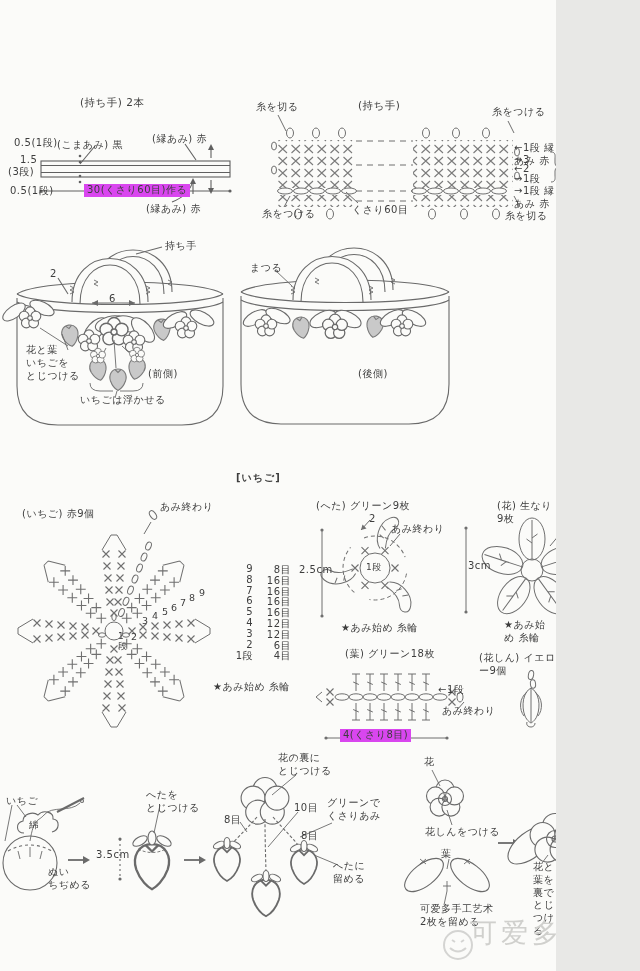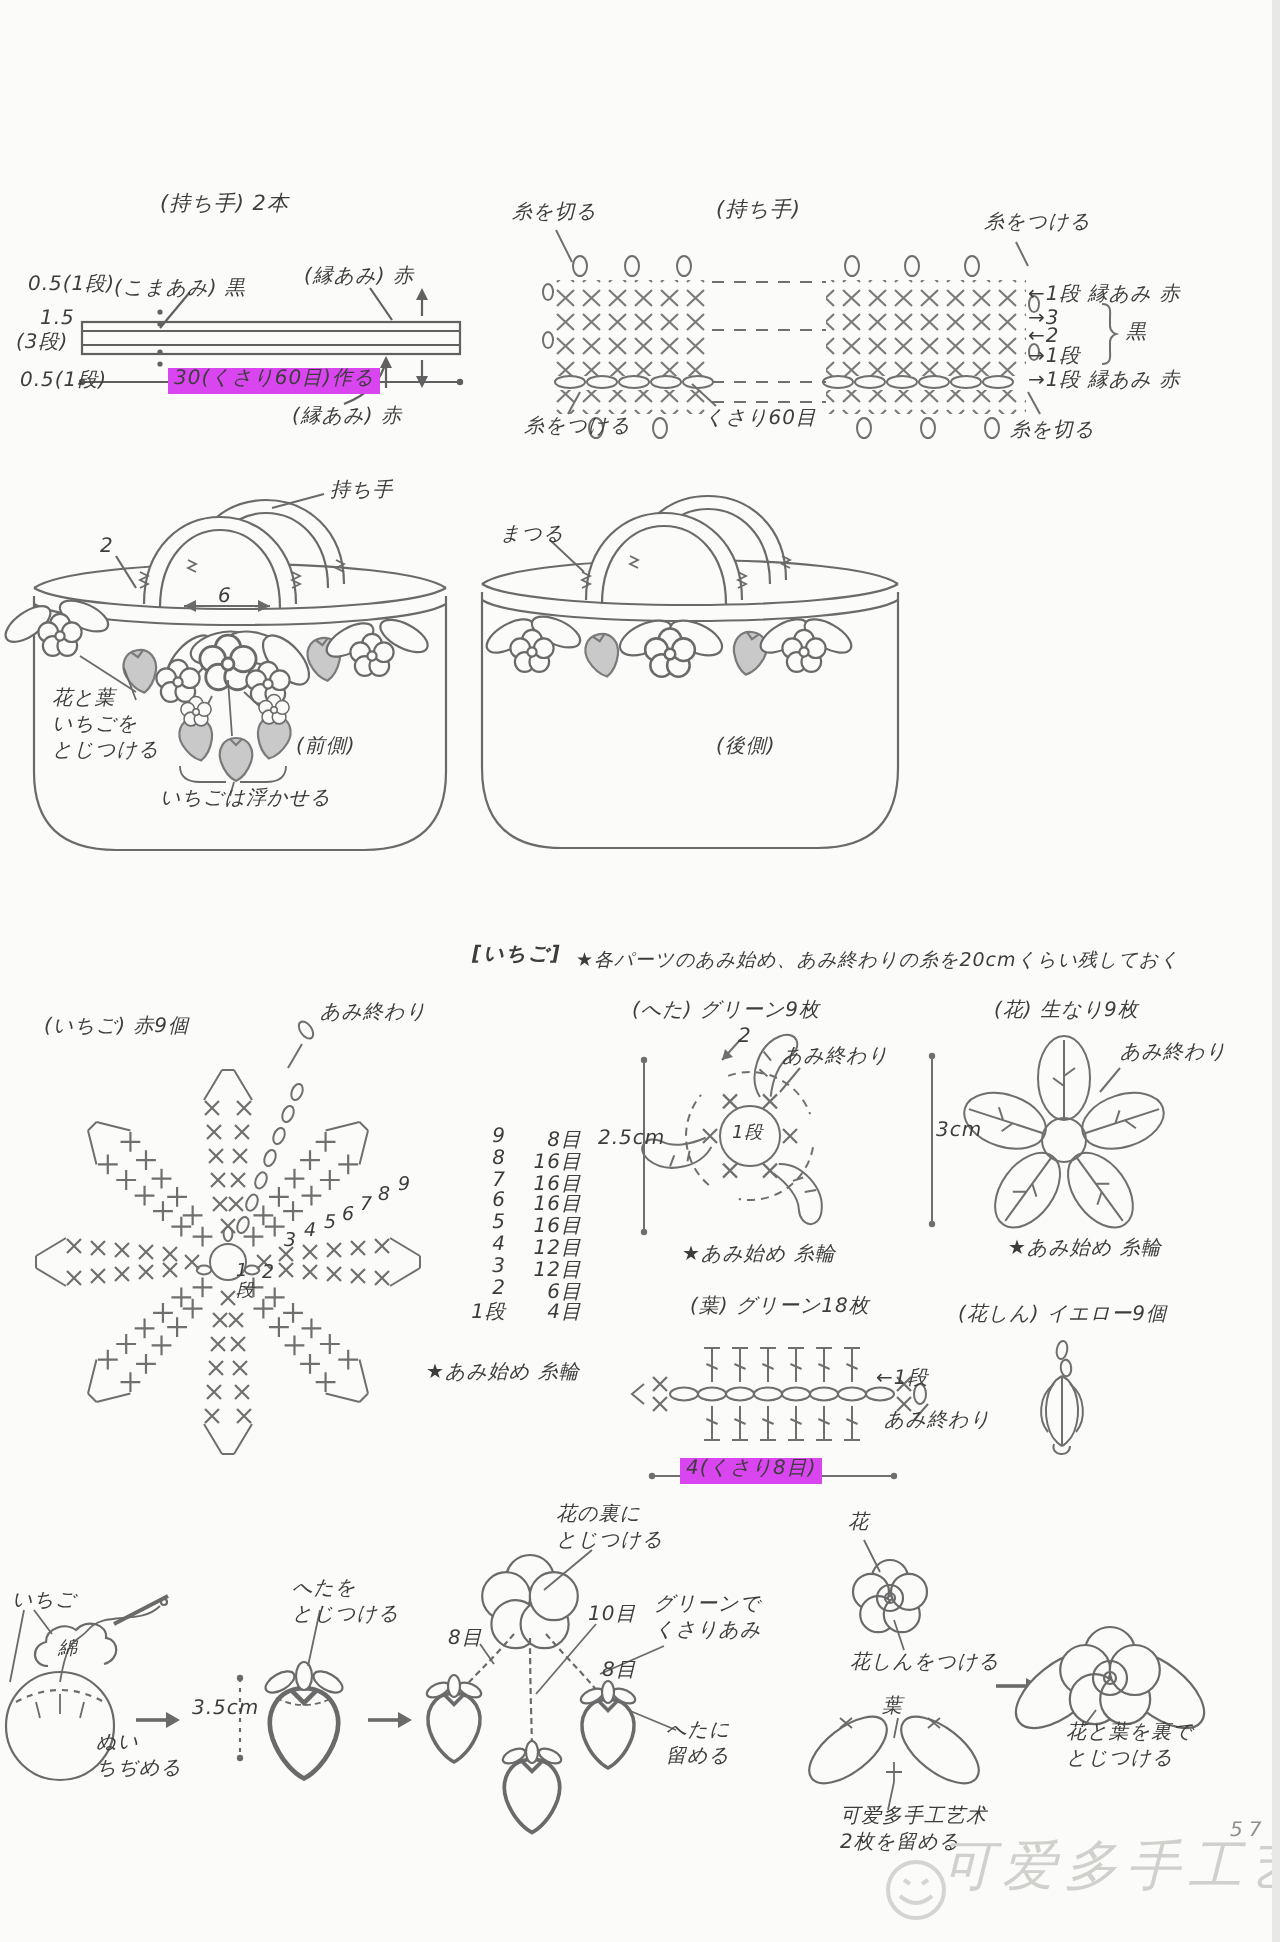--- a/index.html
+++ b/index.html
@@ -1,17 +1,17 @@
 <!DOCTYPE html>
 <html><head>
 <meta charset="utf-8">
 <style>
   html,body{margin:0;padding:0;background:#e8e8e6;}
-  .page{position:relative;width:636px;height:971px;background:#fbfbf9;
-        font-family:"DejaVu Sans","Liberation Sans",sans-serif;overflow:hidden;font-style:italic;}
+  .page{position:relative;width:556px;height:971px;background:#fbfbf9;
+        font-family:"DejaVu Sans","Liberation Sans",sans-serif;overflow:hidden;}
   .lbl{position:absolute;font-size:10px;color:#3d3d3d;line-height:1.28;
        white-space:pre-line;letter-spacing:.5px;}
   .t{font-size:10.5px;}
   .big{font-size:10px;font-weight:600;letter-spacing:1px;}
   .note{font-size:9.5px;}
   .bg{background:#d946ef;padding:0 3px;}
   .vert{width:11px;line-height:10px;white-space:normal;}
   svg{position:absolute;overflow:visible;}
   .tbl{position:absolute;left:227px;top:563px;display:grid;
        grid-template-columns:26px 38px;grid-auto-rows:10.8px;
@@ -239,21 +239,20 @@
     <use href="#berry" transform="translate(140,97) rotate(10)" fill="#c9c9c9" stroke="#7a7a7a"></use>
     <ellipse cx="157" cy="90" rx="13" ry="6" transform="rotate(-30 157 90)" fill="#fbfbf9"></ellipse>
     <ellipse cx="179" cy="90" rx="13" ry="6" transform="rotate(30 179 90)" fill="#fbfbf9"></ellipse>
     <use href="#fl5" transform="translate(167,98)" fill="#fbfbf9" stroke="#6a6a6a"></use>
   </g>
 </svg>
 <div class="lbl" style="left:250px;top:262px">まつる</div>
 <div class="lbl" style="left:358px;top:368px">(後側)</div>
 
 <div class="lbl big" style="left:236px;top:472px">[いちご]</div>
-<div class="lbl note" style="left:288px;top:475px">★各パーツのあみ始め、あみ終わりの糸を20cmくらい残しておく</div>
 
 <svg style="left:5px;top:500px" width="225" height="245" viewBox="0 0 225 245" stroke="#6f6f6f" fill="none" stroke-width="1">
   <g>
     <use href="#ipetal" transform="translate(109,131)"></use>
     <use href="#ipetal" transform="translate(109,131) rotate(45)"></use>
     <use href="#ipetal" transform="translate(109,131) rotate(90)"></use>
     <use href="#ipetal" transform="translate(109,131) rotate(135)"></use>
     <use href="#ipetal" transform="translate(109,131) rotate(180)"></use>
     <use href="#ipetal" transform="translate(109,131) rotate(225)"></use>
     <use href="#ipetal" transform="translate(109,131) rotate(270)"></use>

